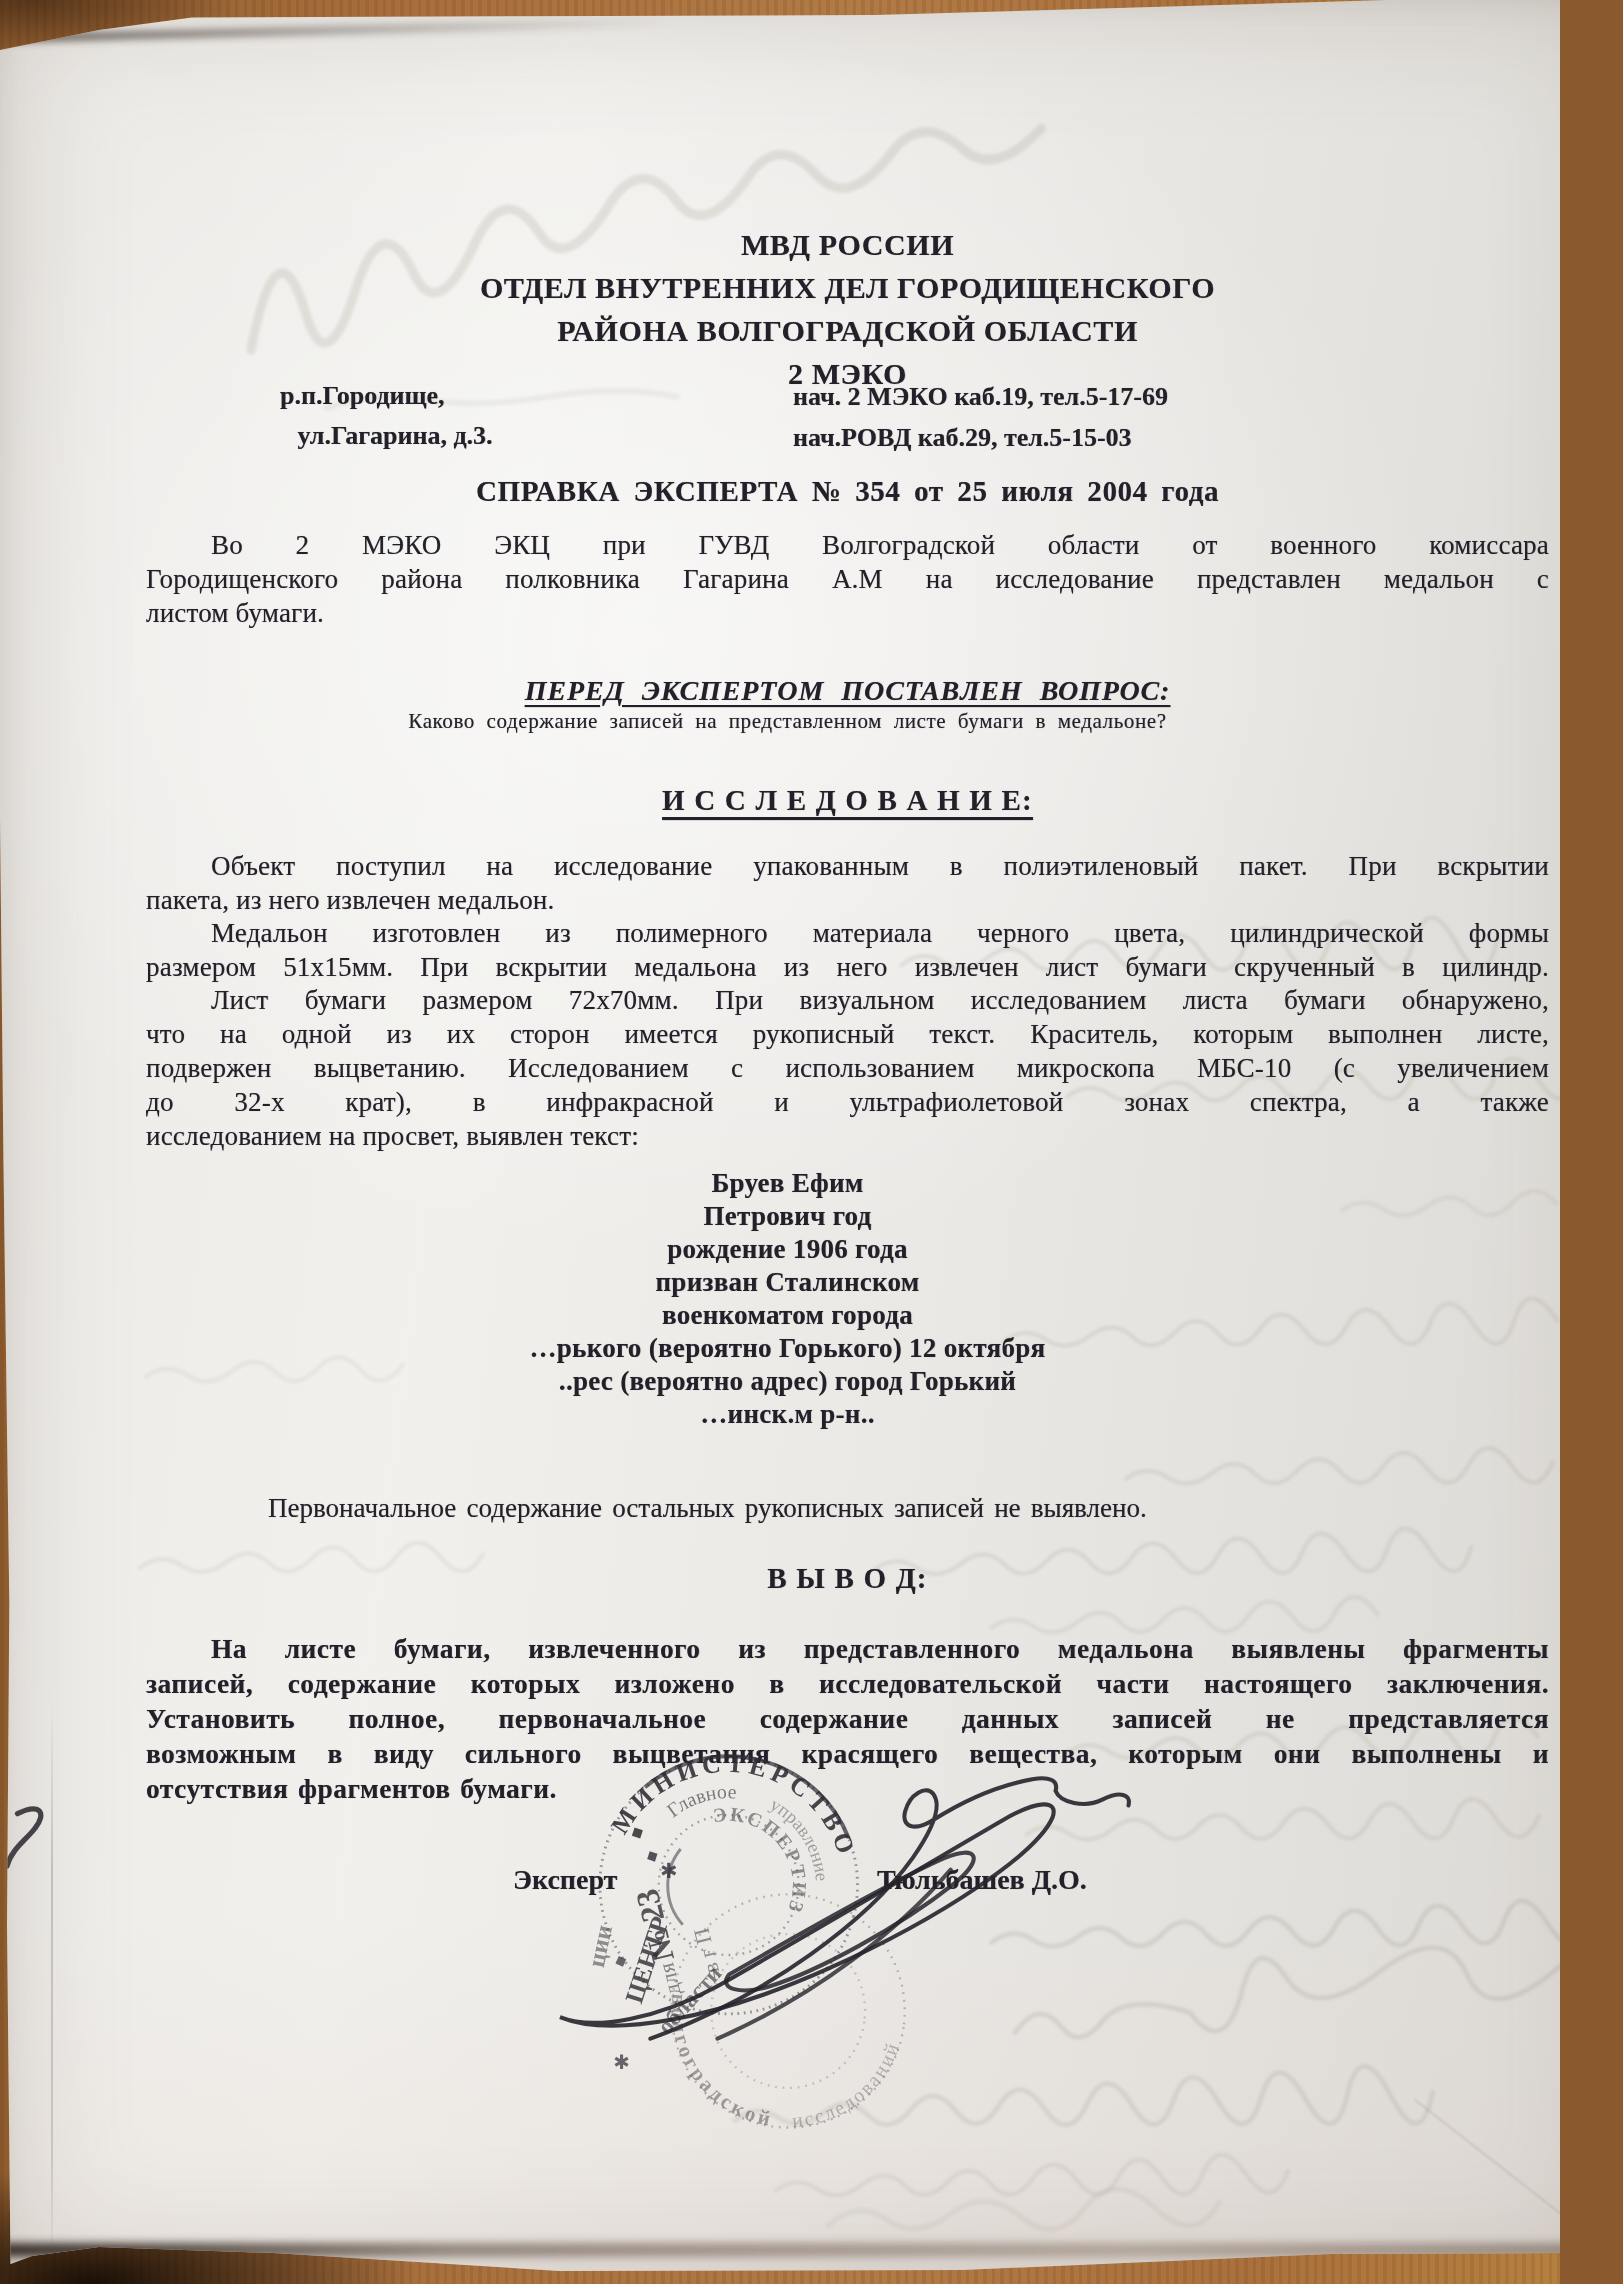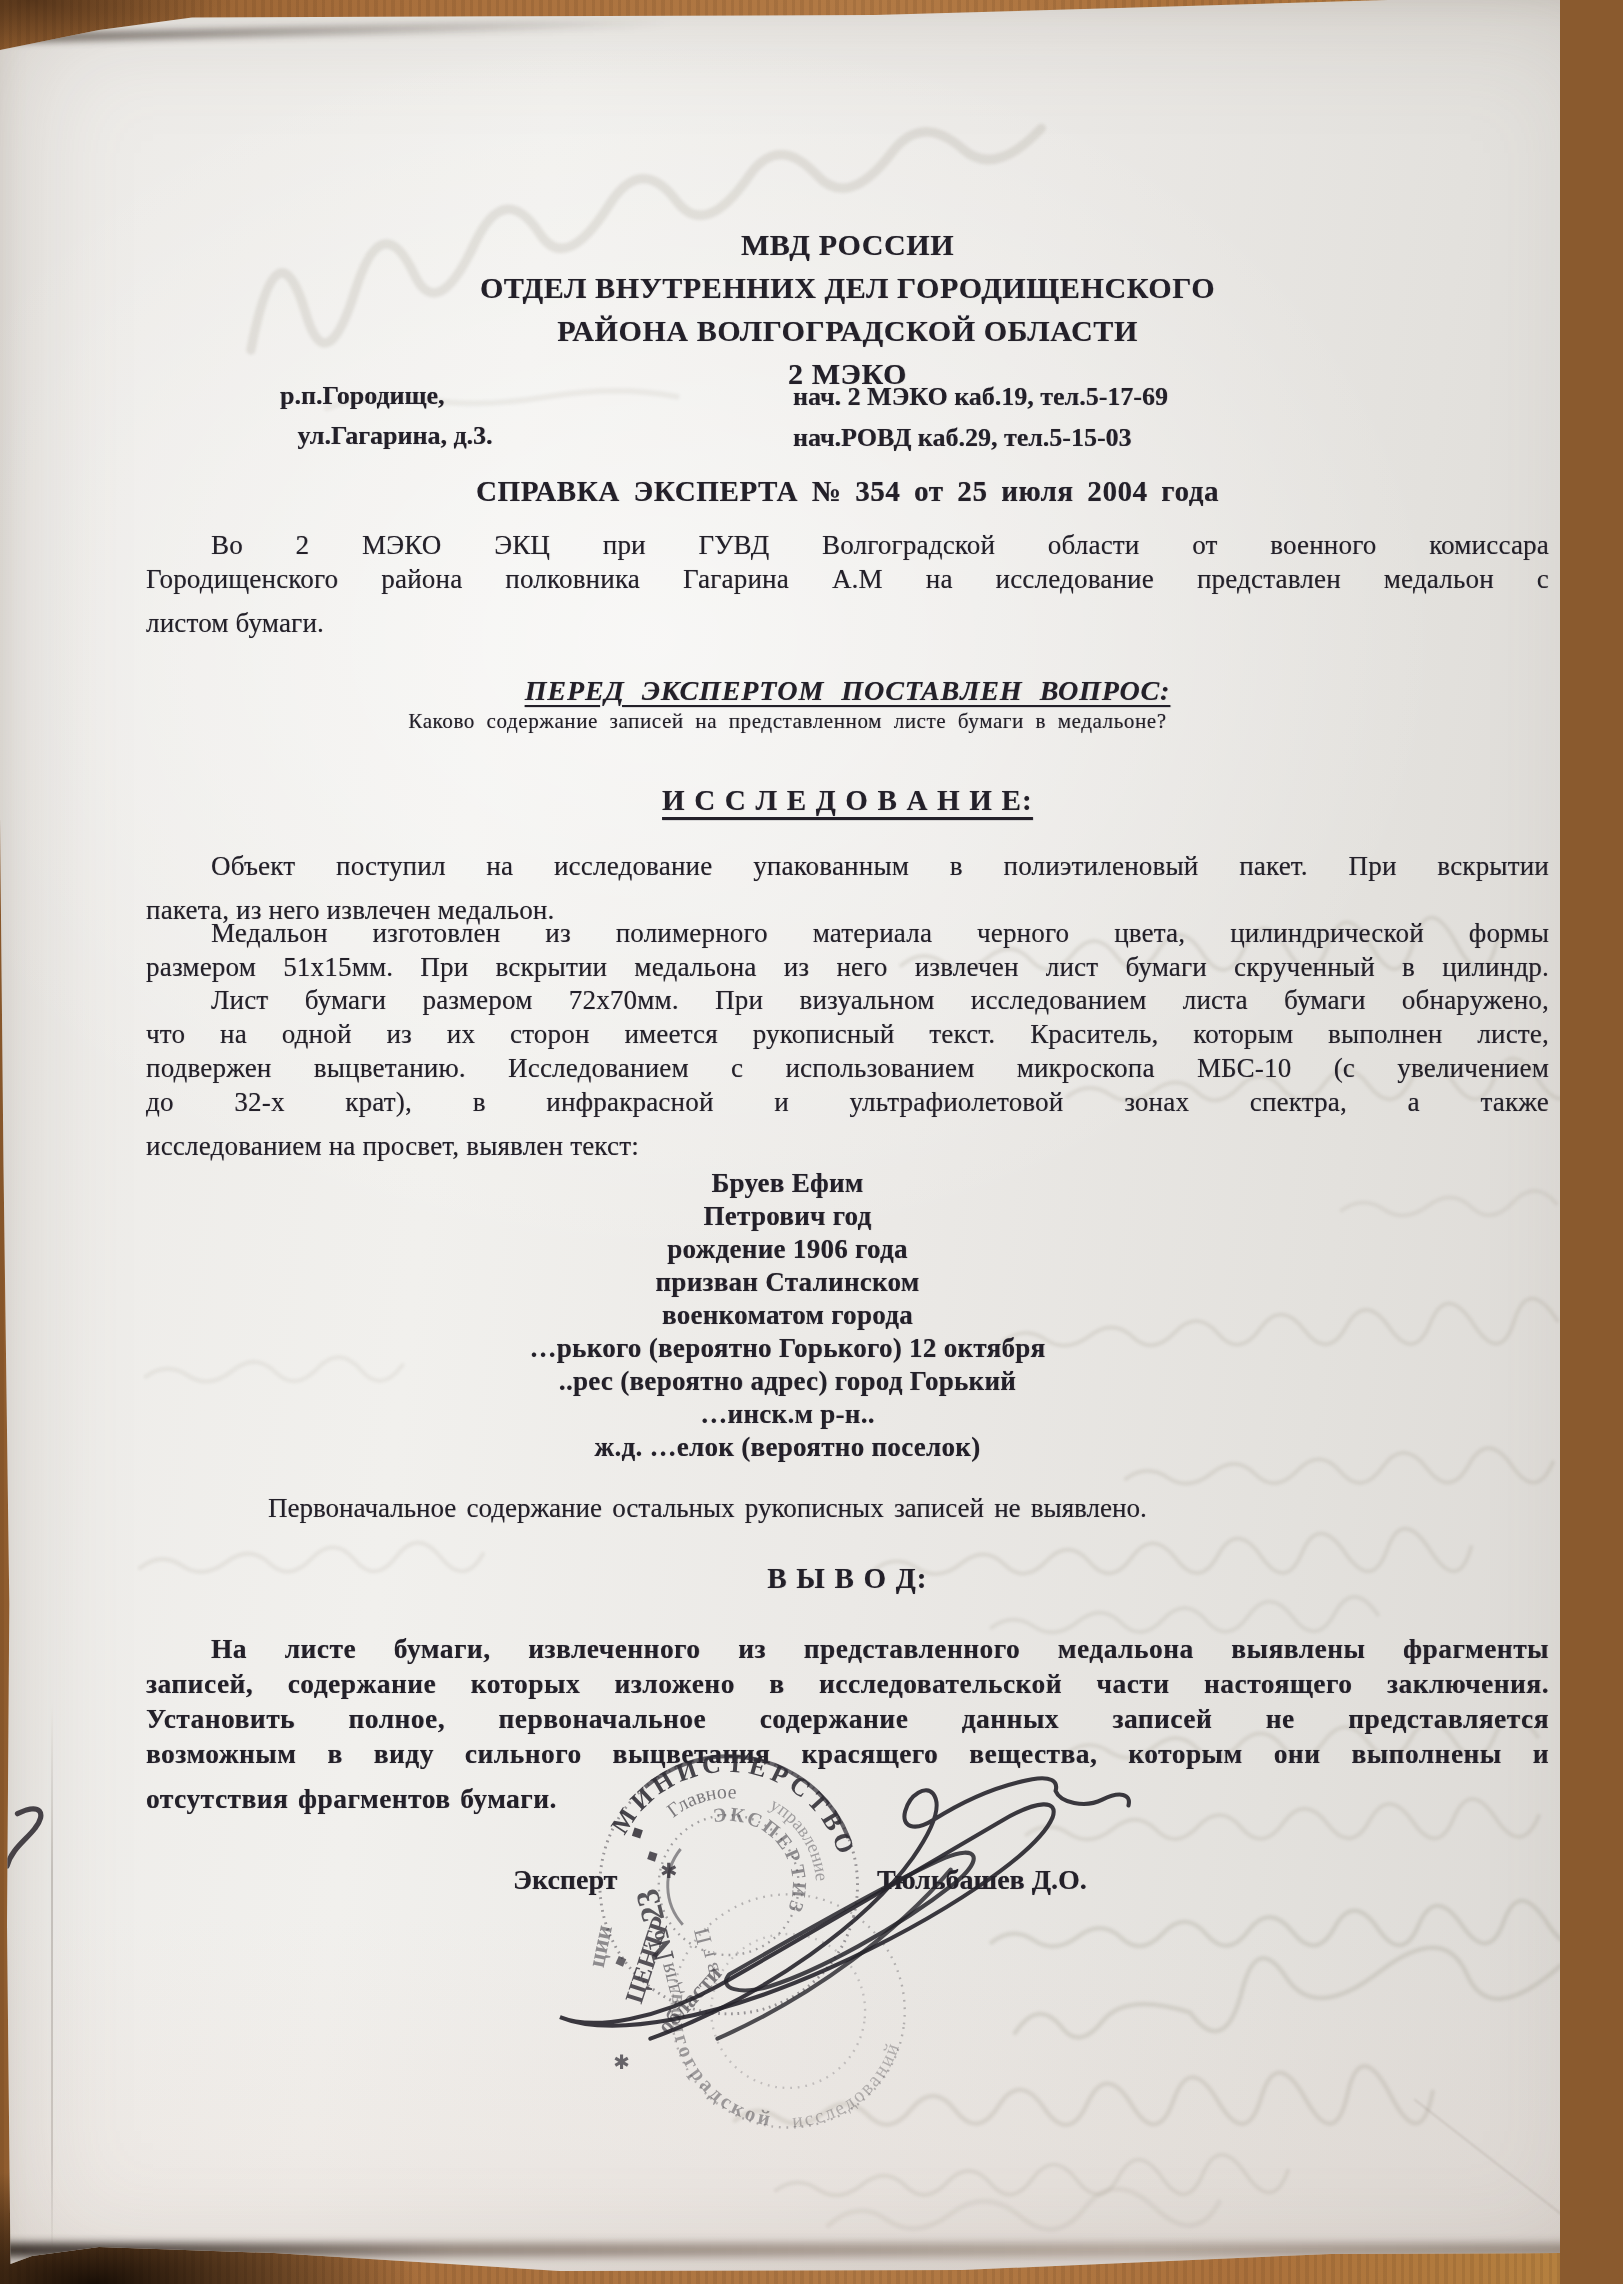--- a/index.html
+++ b/index.html
@@ -42,21 +42,21 @@
   .ctr{text-align:center;}
   .header-block{top:223px;font-size:30px;line-height:43px;letter-spacing:0.6px;}
   .contact-left{left:280px;top:376px;font-size:26px;line-height:40px;}
   .contact-left .l2{padding-left:17.5px;}
   .contact-right{left:793px;width:572px;top:376px;font-size:26px;line-height:41px;text-align:left;}
   .title{top:475px;font-size:29px;letter-spacing:0.6px;word-spacing:5.8px;}
   .para{position:absolute;left:146px;width:1403px;}
   .jl{display:block;font-size:27px;line-height:34px;height:34px;letter-spacing:0.2px;
       text-align:justify;text-align-last:justify;}
   .jl.ind{margin-left:65px;}
-  .jl.last{text-align-last:left;margin-top:10px;}
+  .jl.last{text-align-last:left;}
   .intro{top:528px;}
   .p1{top:849px;}
   .p2{top:916px;}
   .p3{top:983px;}
   .q-heading{top:675px;font-size:28px;font-style:italic;letter-spacing:0.9px;word-spacing:9.3px;
       text-decoration:underline;text-decoration-thickness:2.3px;text-underline-offset:5.2px;}
   .qline-wrap{left:146px;width:1283px;top:709px;font-size:21px;word-spacing:5.8px;letter-spacing:0.6px;}
   .r-heading{top:784px;font-size:29px;letter-spacing:1.2px;
       text-decoration:underline;text-decoration-thickness:2.9px;text-underline-offset:7px;}
   .findings{left:146px;width:1283px;top:1167px;font-size:27px;line-height:33px;text-align:center;letter-spacing:0.3px;}
@@ -147,21 +147,20 @@
 
     <div class="t b findings">
       <div>Бруев Ефим</div>
       <div>Петрович год</div>
       <div>рождение 1906 года</div>
       <div>призван Сталинском</div>
       <div>военкоматом города</div>
       <div>…рького (вероятно Горького) 12 октября</div>
       <div>..рес (вероятно адрес) город Горький</div>
       <div>…инск.м р-н..</div>
-      <div>ж.д. …елок (вероятно поселок)</div>
     </div>
     <div class="t findings-note">Первоначальное содержание  остальных рукописных записей не выявлено.</div>
 
     <div class="t b col ctr c-heading">В Ы В О Д:</div>
 
     <div class="para conclusion">
       <div class="t jl ind" style="position:relative">На листе бумаги, извлеченного из представленного медальона выявлены фрагменты</div>
       <div class="t jl" style="position:relative">записей, содержание которых изложено в исследовательской части настоящего  заключения.</div>
       <div class="t jl" style="position:relative">Установить  полное,  первоначальное  содержание  данных  записей  не  представляется</div>
       <div class="t jl" style="position:relative">возможным в виду сильного выцветания красящего вещества, которым они выполнены и</div>

